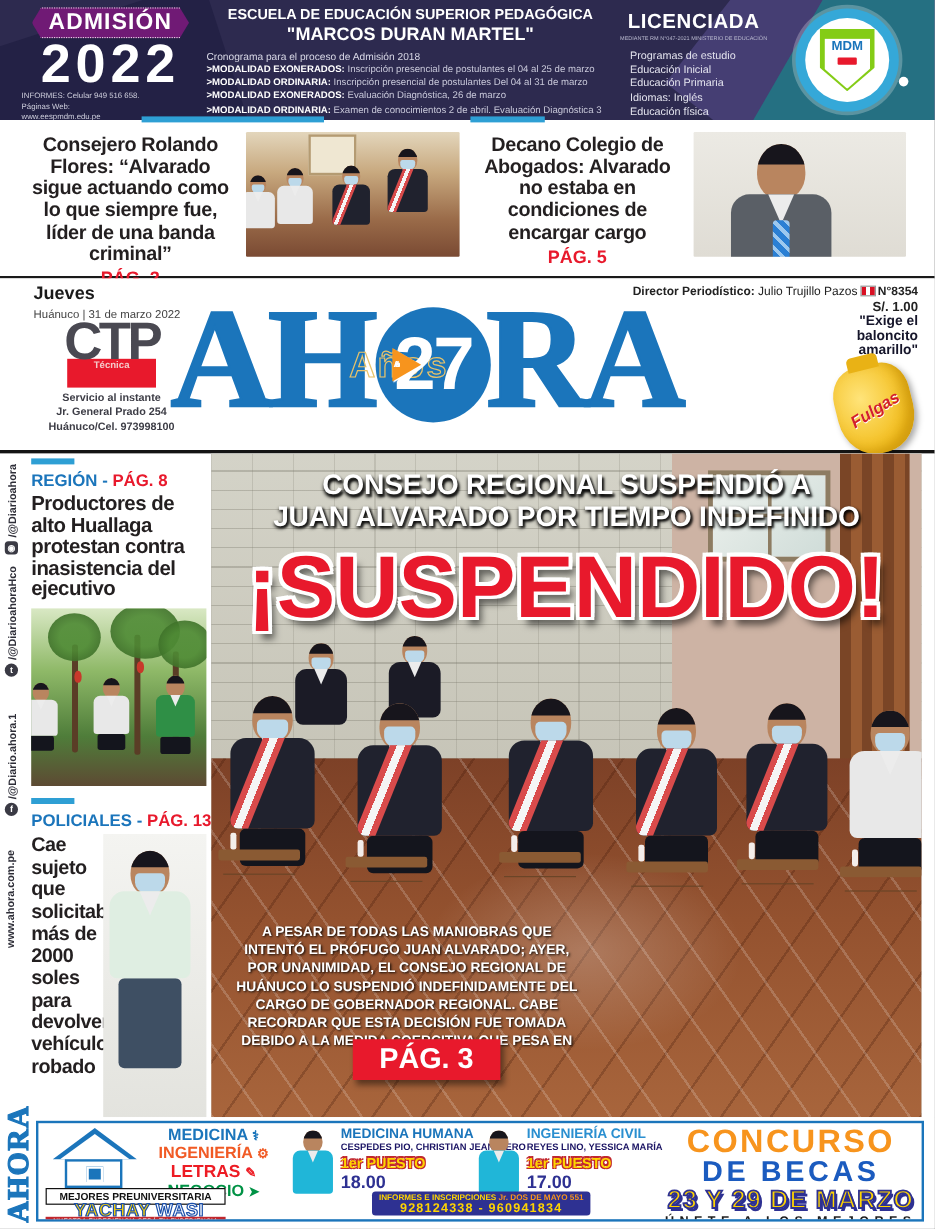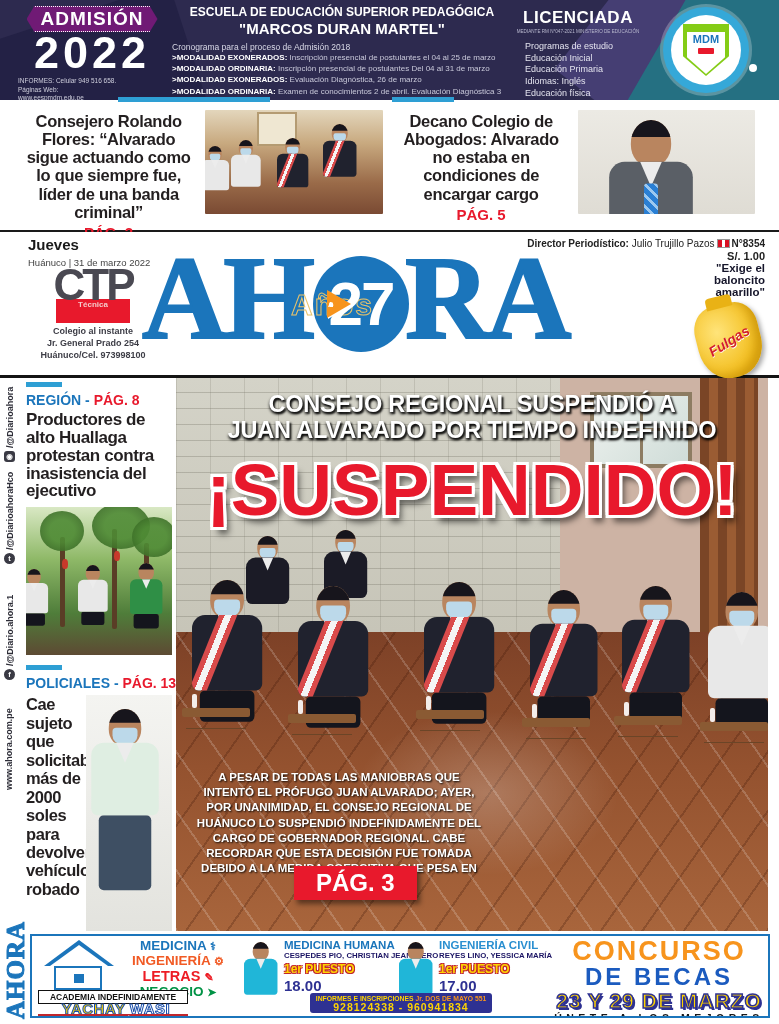--- a/index.html
+++ b/index.html
@@ -276,21 +276,21 @@
         <span class="n27">27</span>
         <span class="play"></span>
         <span class="play-label">Años</span>
       </span>
       <span>RA</span>
     </div>
     <div class="ctp">
       <div class="ctp-name">CTP</div>
       <div class="ctp-bar">Técnica</div>
       <div class="ctp-addr">
-        <div>Colegio al instante</div>
+        <div>Servicio al instante</div>
         <div>Jr. General Prado 254</div>
         <div>Huánuco/Cel. 973998100</div>
       </div>
     </div>
     <div class="gas">
       <div class="gas-slogan">"Exige el baloncito amarillo"</div>
       <div class="cylinder">
         <span class="cyl-brand">Fulgas</span>
       </div>
     </div>
@@ -435,21 +435,21 @@
           <div class="house-body">
               <div class="house-win"></div>
             </div>
         </div>
         <div class="subjects">
           <div class="subj s-med"><span>MEDICINA</span> <span class="s-ico">⚕</span></div>
           <div class="subj s-ing"><span>INGENIERÍA</span> <span class="s-ico">⚙</span></div>
           <div class="subj s-let"><span>LETRAS</span> <span class="s-ico">✎</span></div>
           <div class="subj s-neg"><span>NEGOCIO</span> <span class="s-ico">➤</span></div>
         </div>
-        <div class="acad-band">ACADEMIA INDEFINIDAMENTE</div>
+        <div class="acad-band">MEJORES PREUNIVERSITARIA</div>
         <div class="yachay"><span>YACHAY</span> <span class="w2">WASI</span></div>
         <div class="acad-slogan">NUESTRA EXPERIENCIA SERÁ TU EXPERIENCIA</div>
       </div>
       <div class="results">
         <div class="result">
           <div class="stu-photo">
             <div class="mini t-cyan" style="left:2px;top:2px;transform:scale(.62);">
                 <div class="m-head"></div>
                 <div class="m-torso"></div>
               </div>

